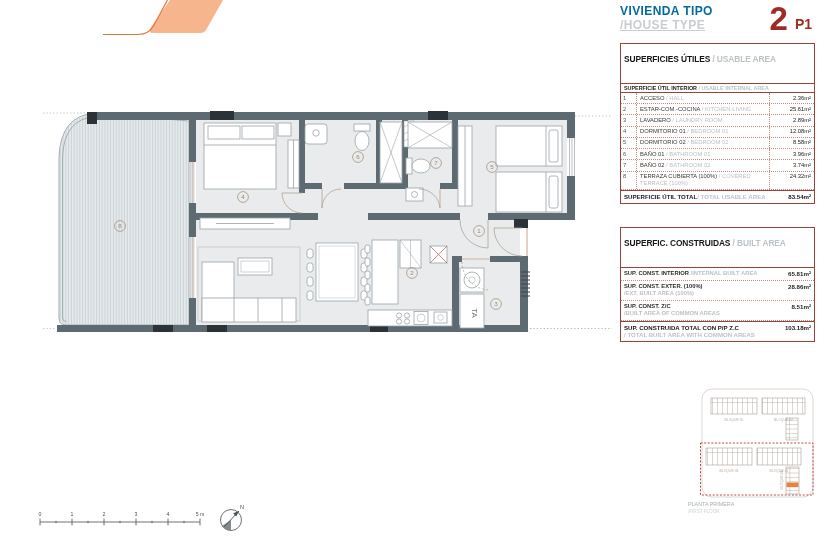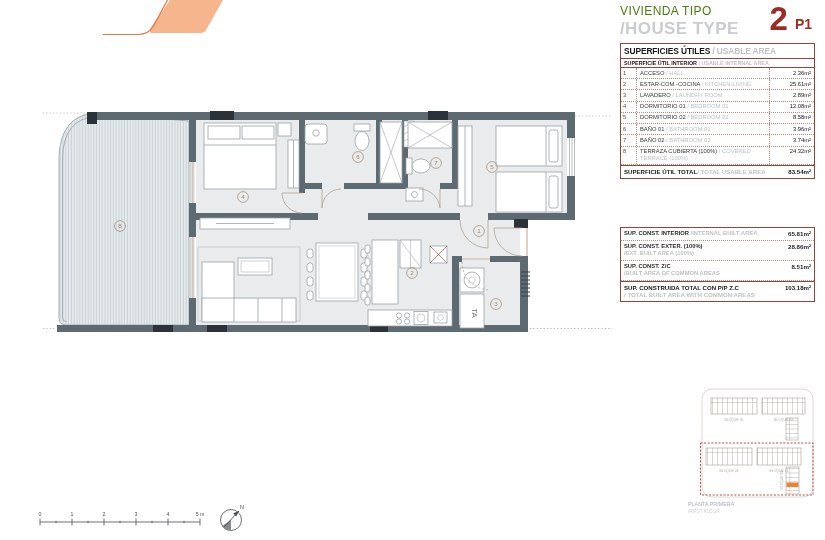--- a/index.html
+++ b/index.html
@@ -2,30 +2,30 @@
 <html><head>
 <meta charset="utf-8">
 <style>
   html,body{margin:0;padding:0;background:#fff;}
   .page{position:relative;width:825px;height:540px;background:#ffffff;overflow:hidden;
         font-family:"Liberation Sans",sans-serif;}
   svg{position:absolute;left:0;top:0;}
   
   .title-block{position:absolute;left:620px;top:5px;width:192px;display:flex;
                justify-content:space-between;align-items:flex-start;}
-  .title-es{font-size:12px;font-weight:normal;color:#4d7c0f;letter-spacing:.4px;line-height:1.15;}
-  .title-en{font-size:17px;font-weight:bold;color:#c9cdd0;letter-spacing:.4px;line-height:1.15;}
+  .title-es{font-size:12px;font-weight:bold;color:#0369a1;letter-spacing:.4px;line-height:1.15;}
+  .title-en{font-size:12px;font-weight:bold;color:#c9cdd0;letter-spacing:.4px;line-height:1.15;text-decoration:underline;}
   .unit-badge{display:flex;align-items:flex-end;color:#9d2c24;}
   .unit-num{font-size:33px;font-weight:bold;line-height:.85;}
   .unit-floor{font-size:14px;font-weight:bold;margin-left:7px;margin-bottom:1px;}
   
   .area-table{position:absolute;left:620px;width:193px;border:1px solid #9a4238;background:#fff;}
   .tbl-usable{top:43px;}
   .tbl-built{top:227px;}
-  .tbl-head{padding:2px 3px 2px;border-bottom:1px solid #9a4238;font-size:8.4px;font-weight:bold;color:#161616;letter-spacing:-.1px;}
+  .tbl-head{padding:2px 3px 19px;border-bottom:1px solid #9a4238;font-size:8.4px;font-weight:bold;color:#161616;letter-spacing:-.1px;margin-top:8px;}
   .tbl-head .en{color:#bcc2c5;}
   .tbl-sub{padding:1px 3px;border-bottom:1px solid #9a4238;font-size:5.4px;font-weight:bold;color:#222;}
   .tbl-sub .en{color:#bcc2c5;font-weight:bold;}
   .trow{display:flex;border-bottom:1px dotted #c08a80;align-items:stretch;}
   .trow:last-of-type{border-bottom:none;}
   .tnum{width:11px;padding:1.5px 2px;border-right:1px dotted #c08a80;font-size:5.8px;color:#555;flex:none;}
   .tname{flex:1;padding:1.5px 3px;font-size:5.8px;color:#3a3a3a;line-height:1.25;}
   .tname .en{color:#bcc2c5;}
   .tval{width:38px;flex:none;text-align:right;padding:1.5px 3px;border-left:1px dotted #c08a80;font-size:5.8px;color:#1d1d1d;}
   .ttotal{display:flex;border-top:1px solid #9a4238;padding:2px 3px;font-size:6.1px;font-weight:bold;color:#161616;line-height:1.25;}
@@ -396,20 +396,21 @@
         <div class="tval">24.32m²</div>
       </div>
     <div class="ttotal">
         <span>SUPERFICIE ÚTIL TOTAL</span>
         <span class="en"> / TOTAL USABLE AREA</span>
         <span class="tv">83.54m²</span>
       </div>
   </div>
 
   <div class="area-table tbl-built">
+    <div class="tbl-head"><span>SUPERFIC. CONSTRUIDAS</span><span class="en"> / BUILT AREA</span></div>
     <div class="brow">
         <div class="bname"><span>SUP. CONST. INTERIOR</span><span class="en"> /INTERNAL BUILT AREA</span></div>
         <div class="bval">65.81m²</div>
       </div>
     <div class="brow">
         <div class="bname"><span>SUP. CONST. EXTER. (100%)</span><br><span class="en"> /EXT. BUILT AREA (100%)</span></div>
         <div class="bval">28.86m²</div>
       </div>
     <div class="brow">
         <div class="bname"><span>SUP. CONST. Z/C</span><br><span class="en"> /BUILT AREA OF COMMON AREAS</span></div>

